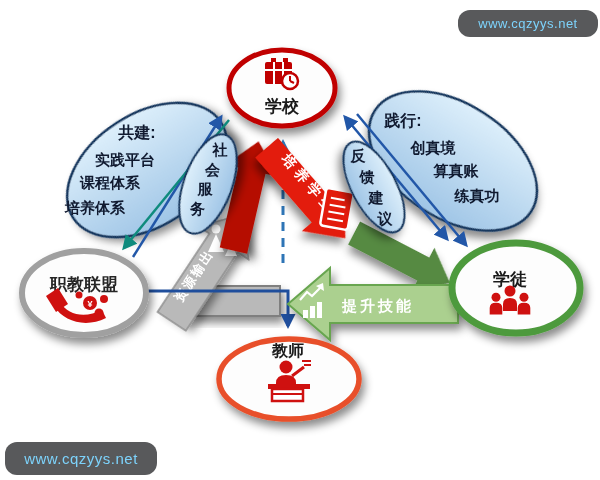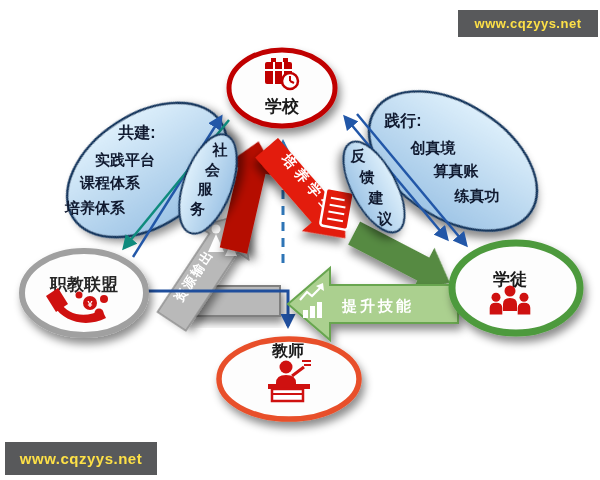--- a/index.html
+++ b/index.html
@@ -1,19 +1,19 @@
 <!DOCTYPE html>
 <html><head>
 <meta charset="utf-8">
 <style>
   html,body{margin:0;padding:0;background:#ffffff;}
   #stage{position:relative;width:600px;height:480px;background:#ffffff;overflow:hidden;
          font-family:"Liberation Sans",sans-serif;}
-  .banner{position:absolute;background:#58595b;color:#fde047;font-weight:bold;
-          display:flex;align-items:center;justify-content:center;letter-spacing:.5px;}
+  .banner{position:absolute;background:#58595b;color:#7dd3fc;font-weight:normal;
+          display:flex;align-items:center;justify-content:center;letter-spacing:.5px;border-radius:12px;}
   #banner-top{left:458px;top:10px;width:140px;height:27px;font-size:13px;}
   #banner-bottom{left:5px;top:442px;width:152px;height:33px;font-size:15px;}
   svg text{font-family:"Liberation Sans",sans-serif;}
 </style>
 </head>
 <body>
 
 <div id="stage">
 
   <svg width="600" height="480" viewBox="0 0 600 480">

